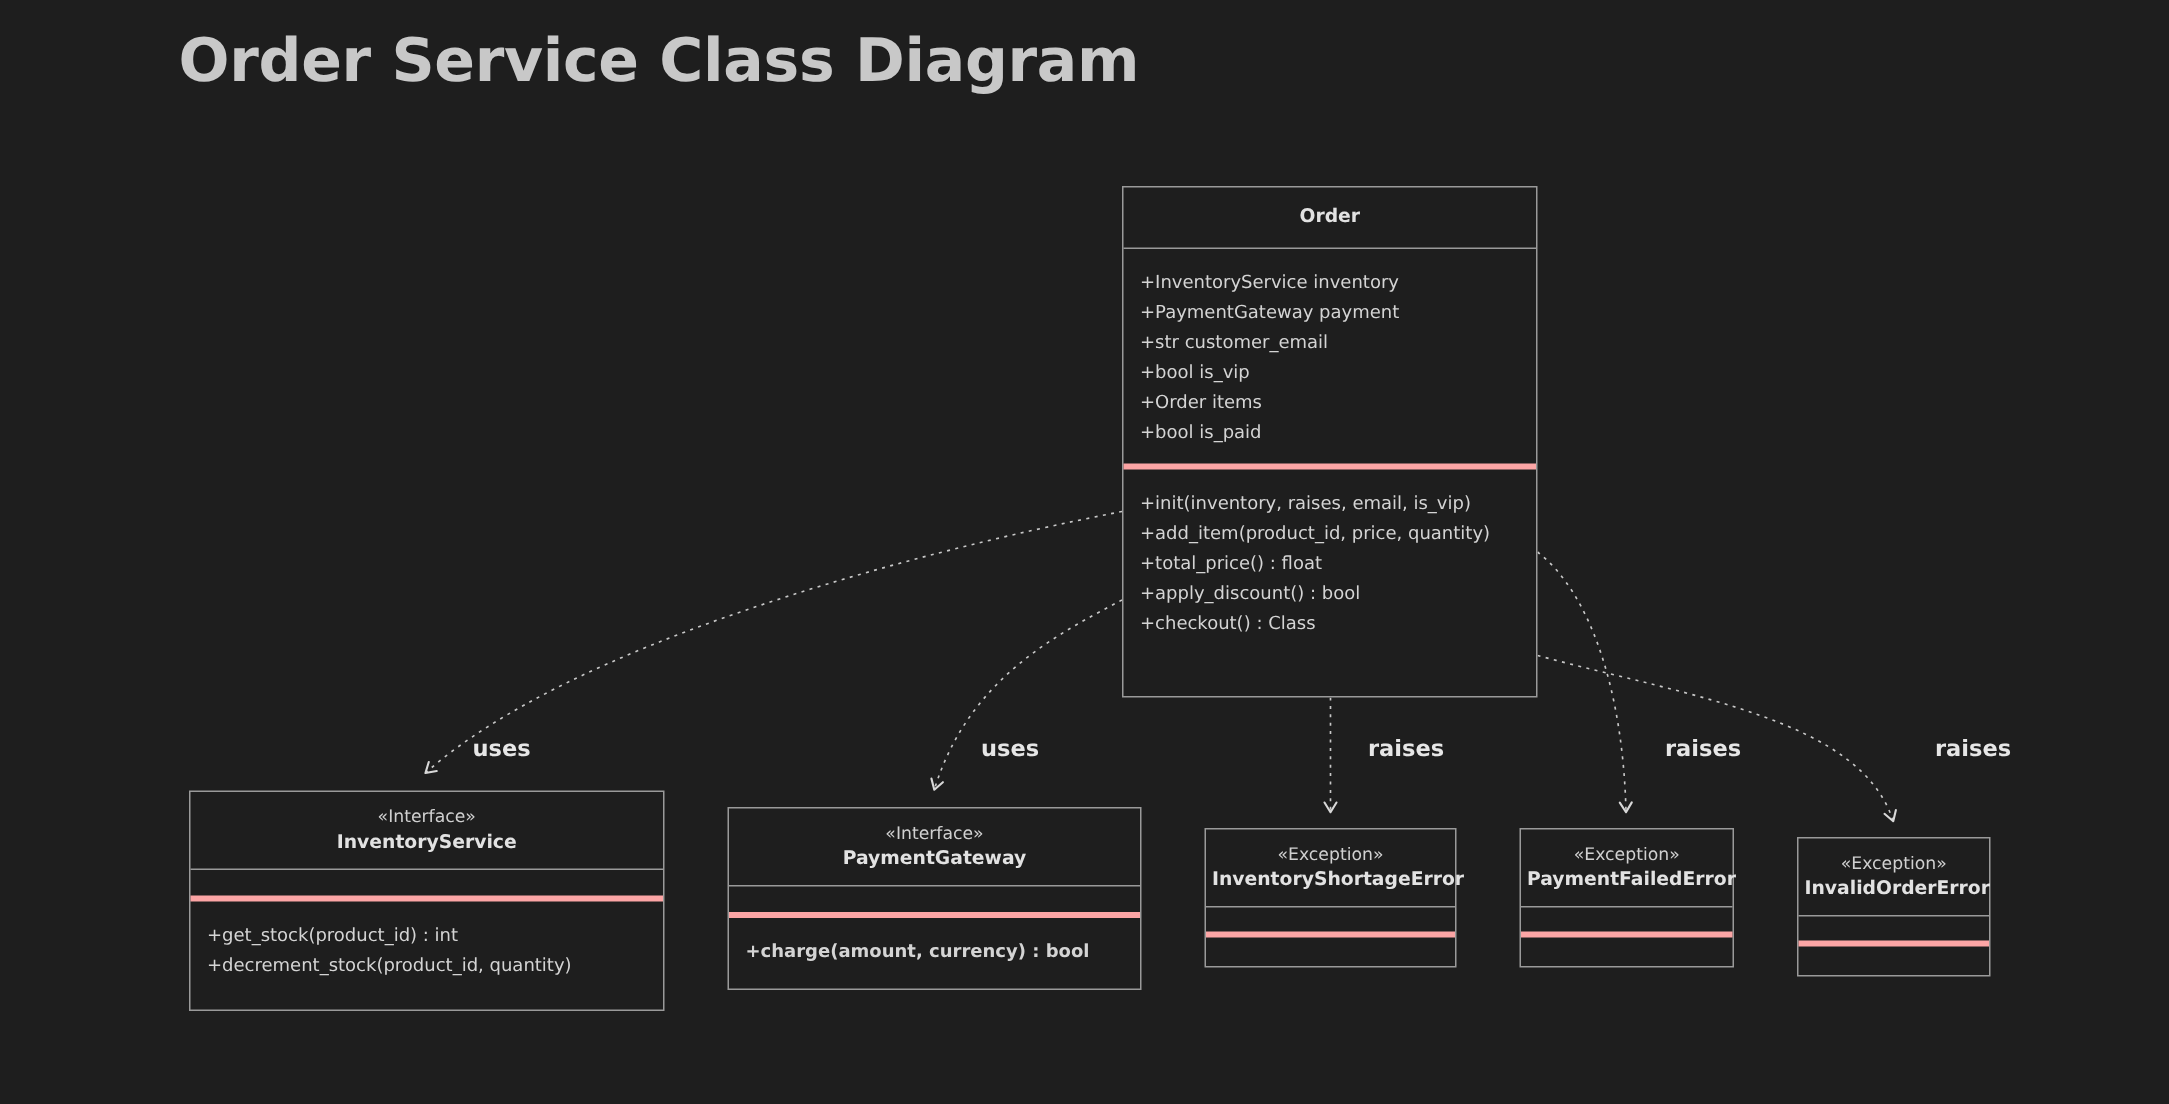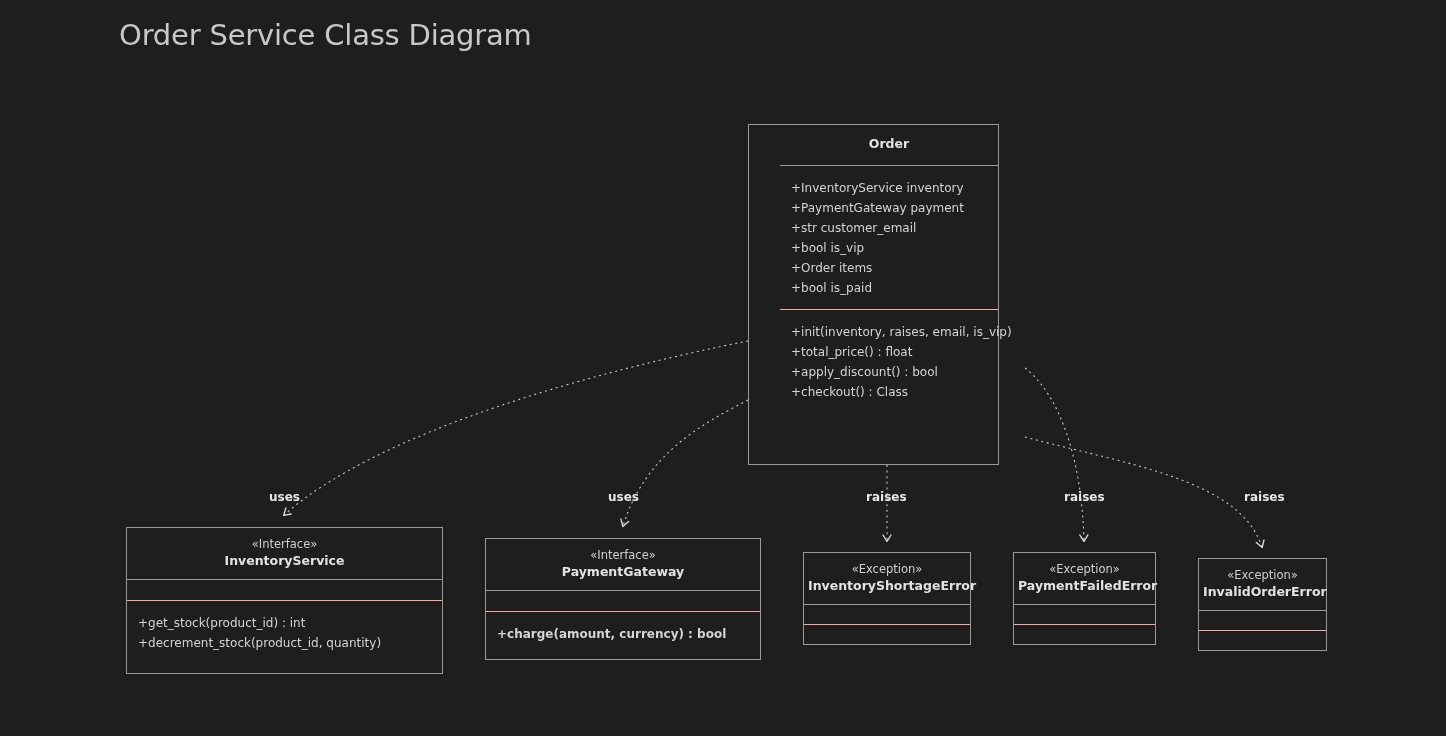--- a/index.html
+++ b/index.html
@@ -13,22 +13,22 @@
     position: relative;
     overflow: hidden;
     font-family: "DejaVu Sans", "Liberation Sans", sans-serif;
     background: #1e1e1e;
   }
 
   #diagram-title {
     position: absolute;
     left: 119px;
     top: 18px;
-    font-size: 29px;
-    font-weight: normal;
+    font-size: 40px;
+    font-weight: bold;
     color: #c8c8c8;
     letter-spacing: -0.2px;
     white-space: nowrap;
   }
 
   #edge-layer {
     position: absolute;
     left: 0;
     top: 0;
     width: 1446px;
@@ -67,36 +67,36 @@
     font-size: 12.5px;
     font-weight: bold;
   }
 
   .compartment-attrs,
   .compartment-ops {
     box-sizing: border-box;
     padding: 12px 9px 12px 9px;
   }
   .compartment-attrs {
-    border-bottom: 1px solid #fca5a5;
+    border-bottom: 4px solid #fca5a5;
   }
   .compartment-attrs.empty,
   .compartment-ops.empty {
     padding: 0;
     height: 20px;
   }
   .member {
     font-size: 12px;
     line-height: 20px;
     color: #d4d4d4;
     white-space: nowrap;
   }
 
   
-  #class-order { left: 748px; top: 124px; width: 251px; height: 341px; padding-left: 31px; }
+  #class-order { left: 748px; top: 124px; width: 277px; height: 341px; }
   #class-order .compartment-name { padding: 11px 6px 12px 6px; }
   #class-order .compartment-attrs { padding: 12px 9px 11px 11px; }
   #class-order .compartment-ops { padding: 12px 9px 11px 11px; }
 
   
   #class-inventoryservice { left: 126px; top: 527px; width: 317px; height: 147px; }
   #class-inventoryservice .compartment-attrs.empty { height: 21px; }
   #class-inventoryservice .compartment-ops { padding: 12px 9px 12px 11px; }
 
   
@@ -108,24 +108,25 @@
   .uml-exception .compartment-name { padding: 9px 4px 10px 4px; }
   .uml-exception .compartment-attrs.empty { height: 20px; }
   .uml-exception .compartment-ops.empty { height: 20px; }
 
   #class-inventoryshortageerror { left: 803px; top: 552px; width: 168px; height: 93px; }
   #class-paymentfailederror     { left: 1013px; top: 552px; width: 143px; height: 93px; }
   #class-invalidordererror      { left: 1198px; top: 558px; width: 129px; height: 93px; }
 
   .edge-label {
     position: absolute;
-    font-size: 12px;
+    font-size: 15px;
     font-weight: bold;
     color: #e6e6e6;
     white-space: nowrap;
+    margin-left: 46px;
   }
   #label-uses-inventory  { left: 269px;  top: 490px; }
   #label-uses-payment    { left: 608px;  top: 490px; }
   #label-raises-shortage { left: 866px;  top: 490px; }
   #label-raises-payment  { left: 1064px; top: 490px; }
   #label-raises-invalid  { left: 1244px; top: 490px; }
 </style>
 </head>
 <body>
 
@@ -156,20 +157,21 @@
   <div class="compartment-attrs">
     <div class="member">+InventoryService inventory</div>
     <div class="member">+PaymentGateway payment</div>
     <div class="member">+str customer_email</div>
     <div class="member">+bool is_vip</div>
     <div class="member">+Order items</div>
     <div class="member">+bool is_paid</div>
   </div>
   <div class="compartment-ops">
     <div class="member">+init(inventory, raises, email, is_vip)</div>
+    <div class="member">+add_item(product_id, price, quantity)</div>
     <div class="member">+total_price() : float</div>
     <div class="member">+apply_discount() : bool</div>
     <div class="member">+checkout() : Class</div>
   </div>
 </div>
 
 <div class="uml-class" id="class-inventoryservice">
   <div class="compartment-name">
     <span class="stereotype">«Interface»</span>
     <span class="cname">InventoryService</span>

